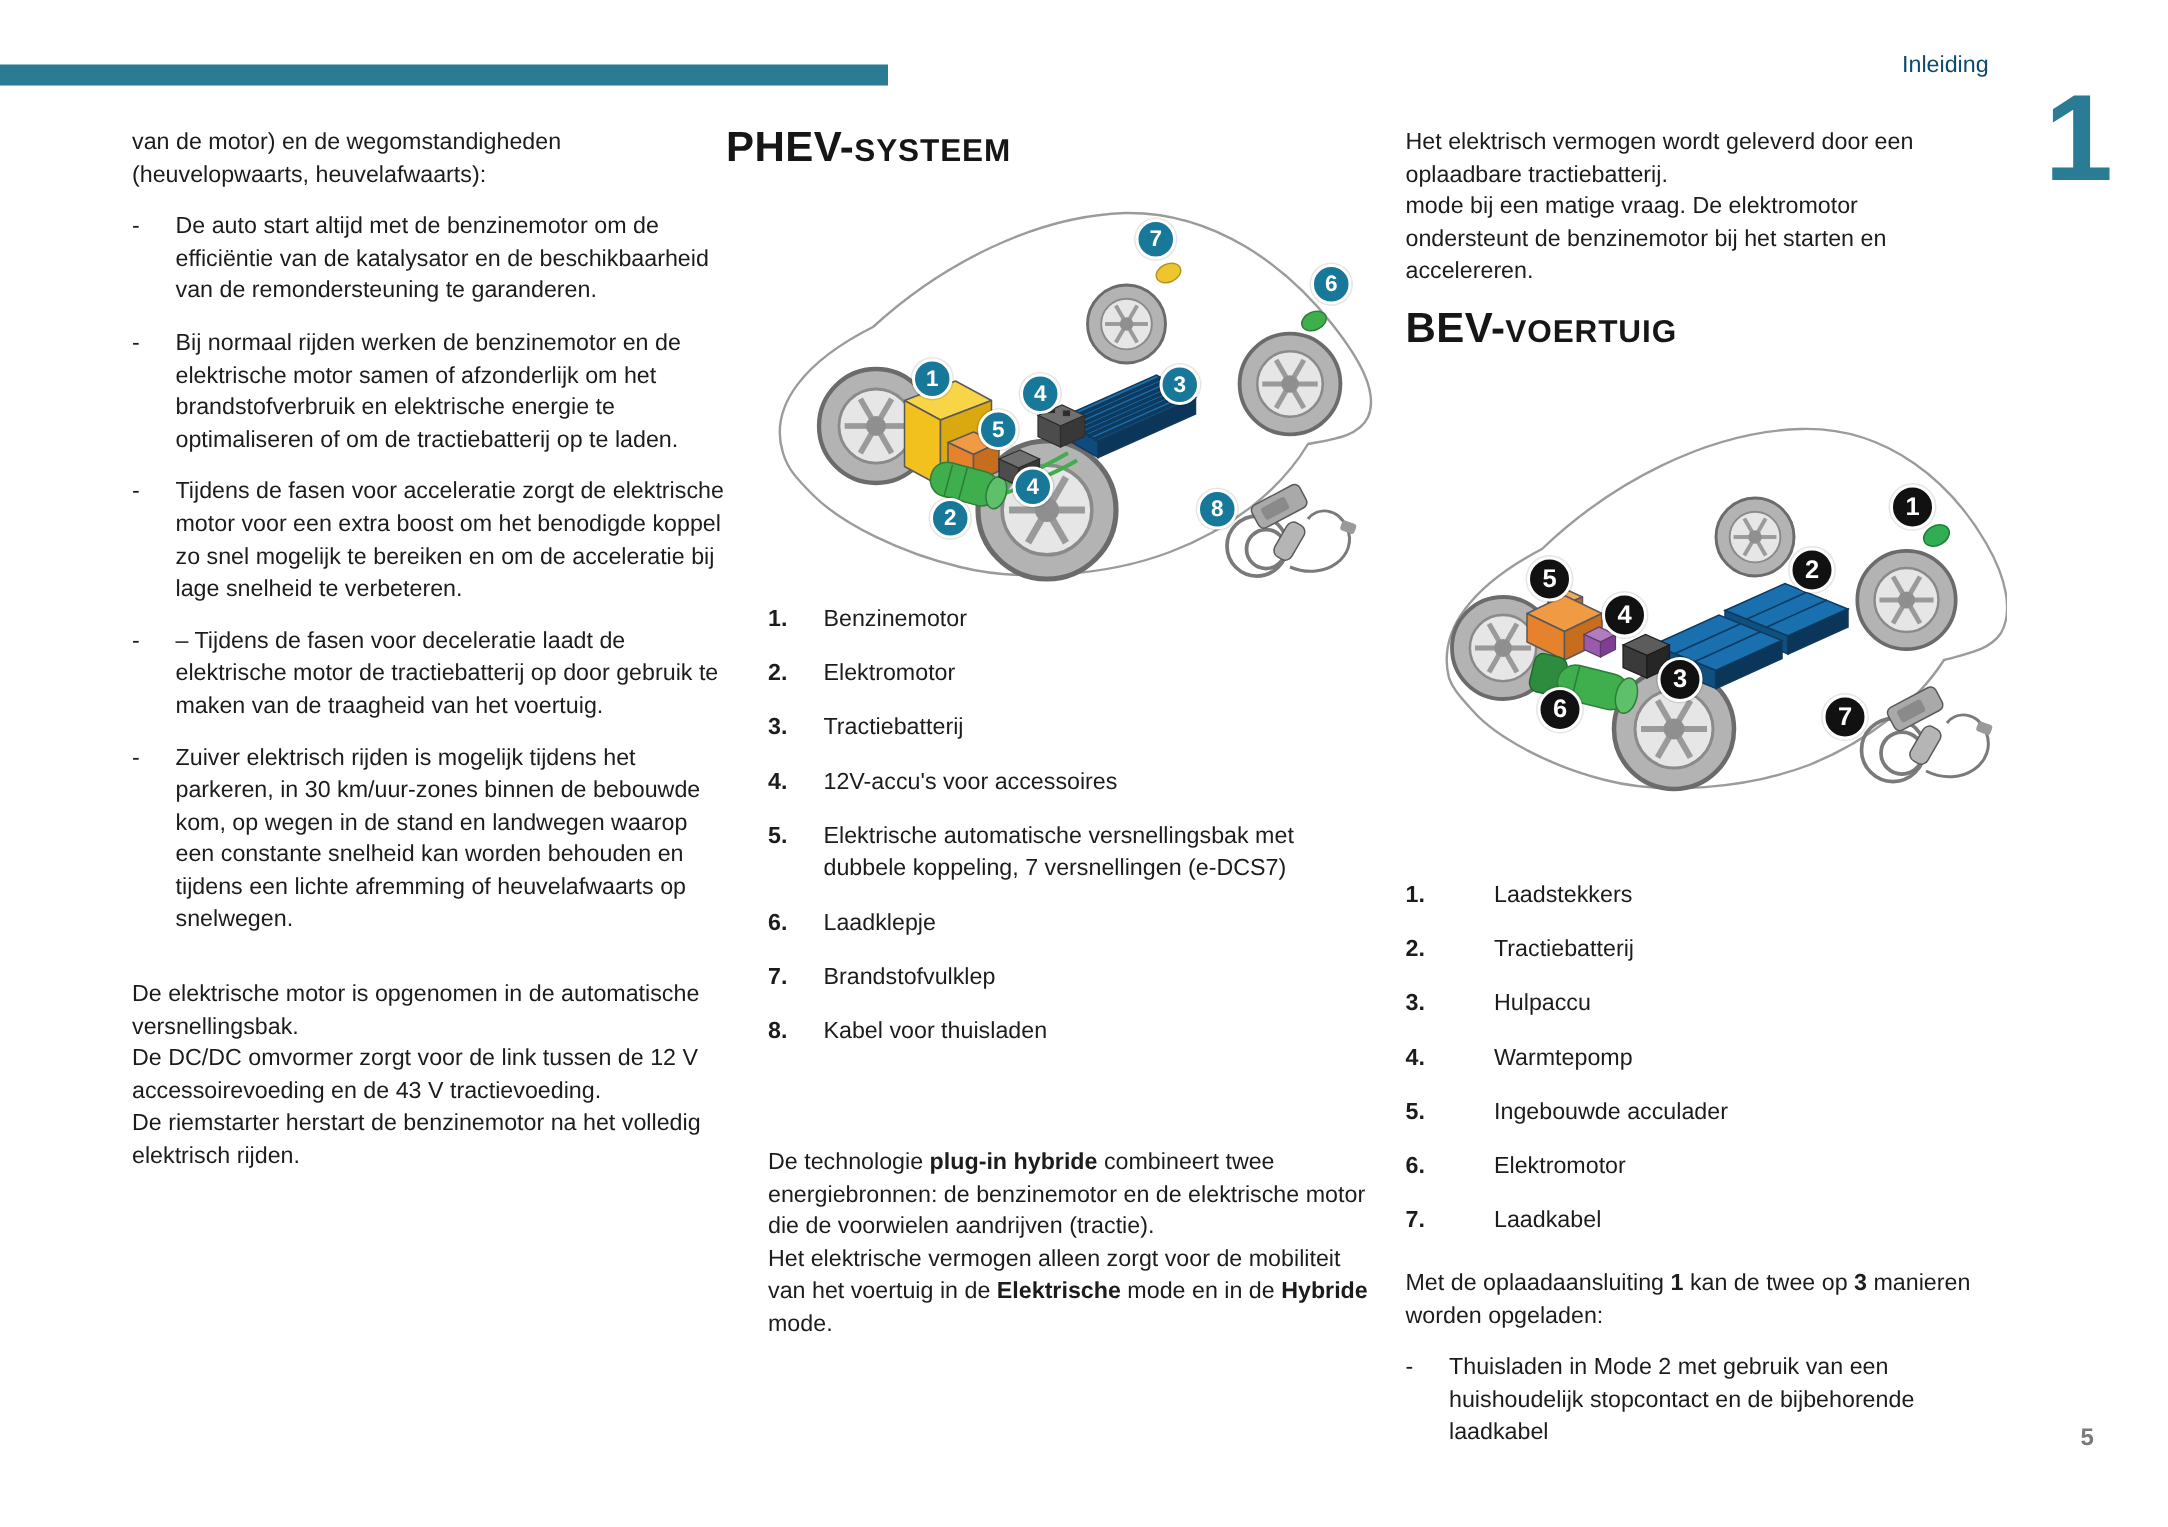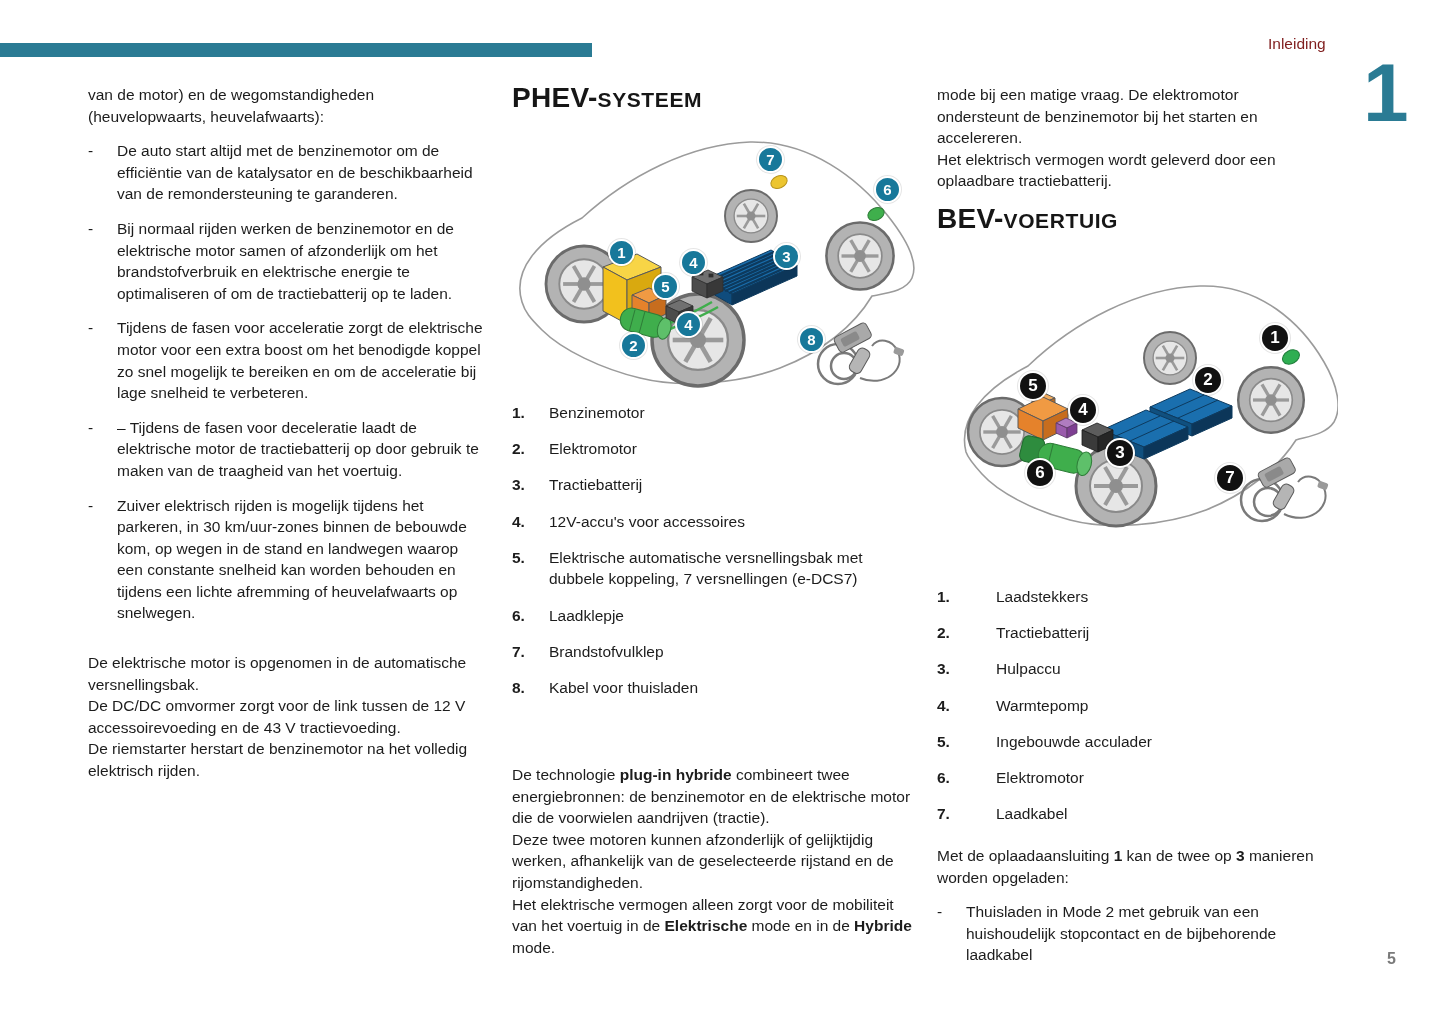--- a/index.html
+++ b/index.html
@@ -1,36 +1,36 @@
 <!DOCTYPE html>
 <html><head>
 <meta charset="utf-8">
 <style>
   html,body { margin:0; padding:0; background:#ffffff; }
   .page {
     position:relative; width:1445px; height:1018px; background:#ffffff;
     font-family:"Liberation Sans", sans-serif; color:#1c1c1c; overflow:hidden;
   }
   .topbar { position:absolute; left:0; top:43px; width:592px; height:14px; background:#2a7b94; }
-  .header-label { position:absolute; left:1268px; top:33px; font-size:18px; color:#7f1d1d; }
+  .header-label { position:absolute; left:1268px; top:33px; font-size:18px; color:#0c4a6e; }
   .chapter-num { position:absolute; left:1363px; top:52px; font-size:82px; font-weight:bold; color:#2a7b94; line-height:1; }
   .page-num { position:absolute; left:1387px; top:950px; font-size:16px; font-weight:bold; color:#7a7a7a; }
 
   .text { font-size:15.5px; line-height:21.6px; }
   .b { font-weight:bold; }
 
   .col-left { position:absolute; left:88px; top:84px; width:398px; }
   .bullet { display:flex; margin-top:13px; }
   .bullet .dash { width:29px; flex:none; }
   .closing { margin-top:28px; }
 
   .h1 { position:absolute; font-weight:bold; color:#161616; white-space:nowrap; }
   .h1 .big { font-size:28px; letter-spacing:0.3px; }
   .h1 .small { font-size:21px; letter-spacing:0.6px; }
-  .h-phev { left:512px; top:82px;text-align:right; }
+  .h-phev { left:484px; top:82px;text-align:right; }
   .h-bev  { left:937px; top:203px; }
 
   .diagram { position:absolute; }
   .diagram-phev { left:508px; top:126px; width:420px; height:268px; }
   .diagram-bev  { left:950px; top:260px; width:388px; height:302px; }
   .diagram svg { position:absolute; left:0; top:0; }
 
   .badge {
     position:absolute; border-radius:50%; color:#ffffff; font-weight:bold;
     display:flex; align-items:center; justify-content:center; box-sizing:border-box;
@@ -263,27 +263,26 @@
         <span>Brandstofvulklep</span>
       </div>
     <div class="li">
         <span class="num">8.</span>
         <span>Kabel voor thuisladen</span>
       </div>
   </div>
 
   <div class="para-phev text">
     <div><span>De technologie </span><span class="b">plug-in hybride</span><span> combineert twee energiebronnen: de benzinemotor en de elektrische motor die de voorwielen aandrijven (tractie).</span></div>
-    <div><span>Deze twee motoren kunnen afzonderlijk of gelijktijdig werken, afhankelijk van de geselecteerde rijstand en de rijomstandigheden.</span></div>
     <div><span>Het elektrische vermogen alleen zorgt voor de mobiliteit van het voertuig in de </span><span class="b">Elektrische</span><span> mode en in de </span><span class="b">Hybride</span><span> mode.</span></div>
   </div>
 
   <div class="col-right-top text">
+    <div>Het elektrisch vermogen wordt geleverd door een oplaadbare tractiebatterij.</div>
     <div>mode bij een matige vraag. De elektromotor ondersteunt de benzinemotor bij het starten en accelereren.</div>
-    <div>Het elektrisch vermogen wordt geleverd door een oplaadbare tractiebatterij.</div>
   </div>
 
   <div class="h1 h-bev">
     <span class="big">BEV-</span><span class="small">VOERTUIG</span>
   </div>
 
   <div class="diagram diagram-bev">
     <svg width="388" height="302" viewBox="0 0 388 302">
       <path d="M16,192 C8,160 32,130 78,106 C124,62 188,28 250,26 C310,24 352,64 374,102 C388,126 392,148 384,162 C376,174 360,176 346,180 C328,208 296,234 256,250 C214,266 158,270 120,260 C84,251 48,232 32,214 C22,203 18,198 16,192 Z" fill="#ffffff" stroke="#9b9b9b" stroke-width="1.6"></path>
 

